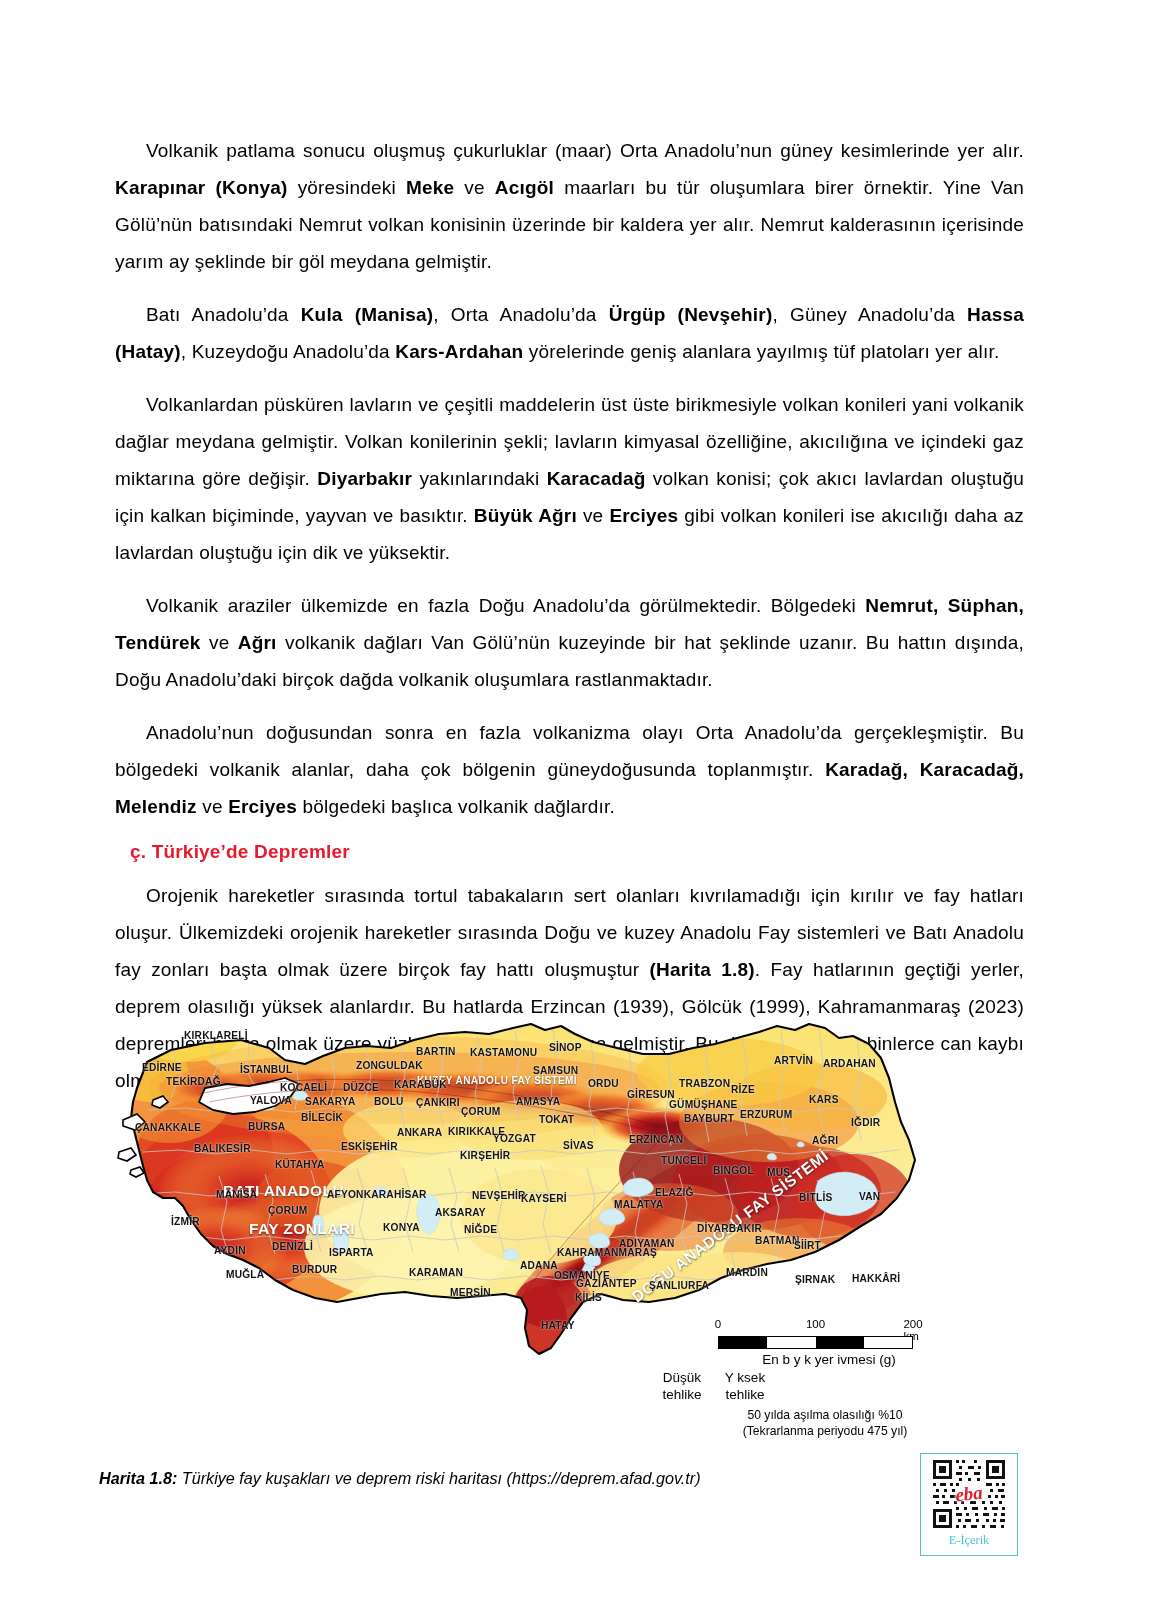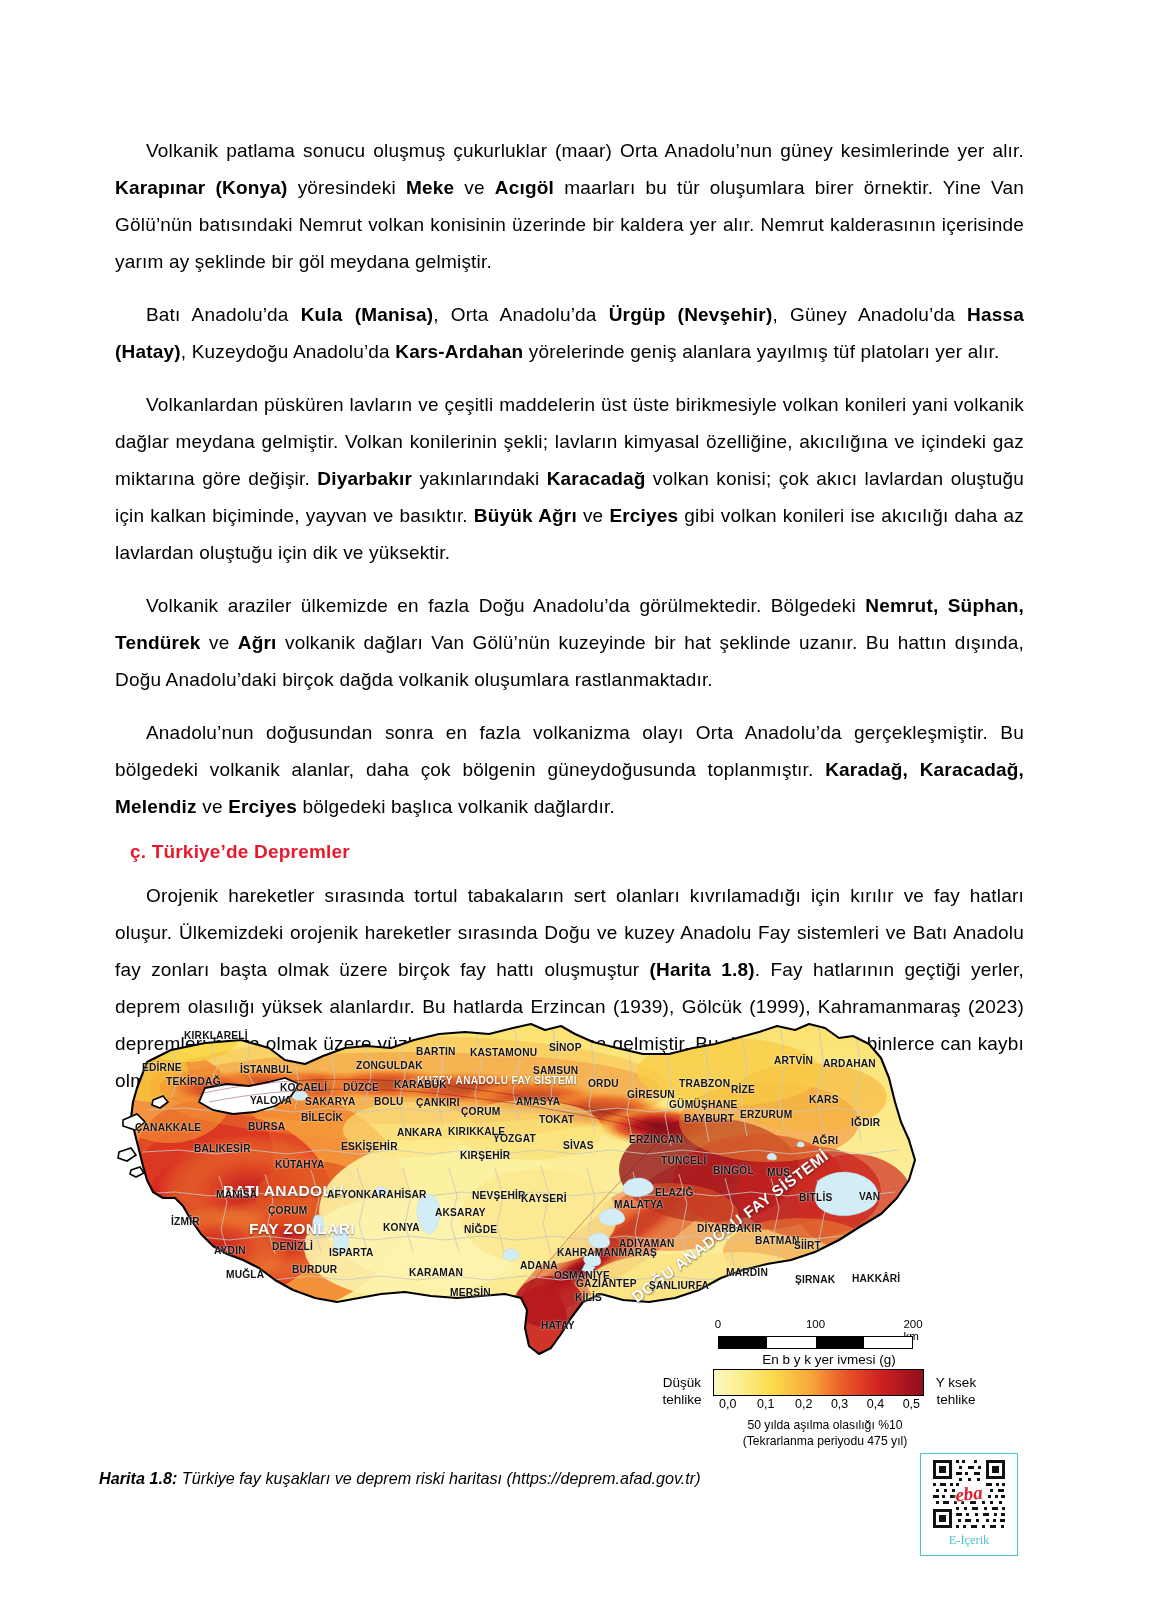--- a/index.html
+++ b/index.html
@@ -414,31 +414,20 @@
     </div>
   </div>
 
   <div class="legend">
     <div class="legend-title">En b  y  k yer ivmesi (g)</div>
     <div class="legend-row">
       <div class="legend-side left">
         <span>Düşük</span>
         <span>tehlike</span>
       </div>
-      <div class="legend-mid">
-        <div class="legend-bar"></div>
-        <div class="legend-ticks">
-          <span style="left:7%">0,0</span>
-          <span style="left:25%">0,1</span>
-          <span style="left:43%">0,2</span>
-          <span style="left:60%">0,3</span>
-          <span style="left:77%">0,4</span>
-          <span style="left:94%">0,5</span>
-        </div>
-      </div>
       <div class="legend-side right">
         <span>Y  ksek</span>
         <span>tehlike</span>
       </div>
     </div>
     <div class="legend-note">
       <div>50 yılda aşılma olasılığı %10</div>
       <div>(Tekrarlanma periyodu 475 yıl)</div>
     </div>
   </div>

